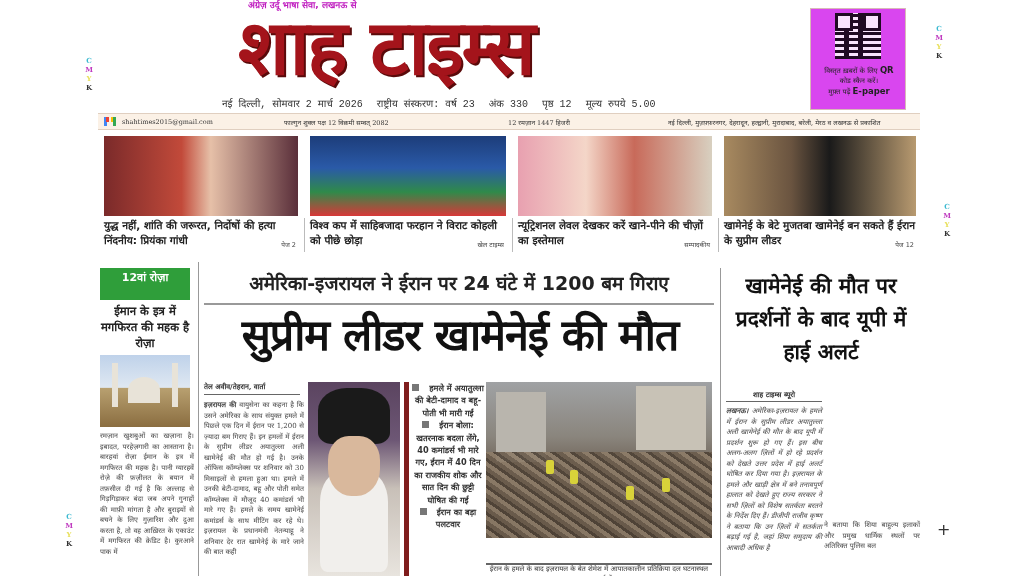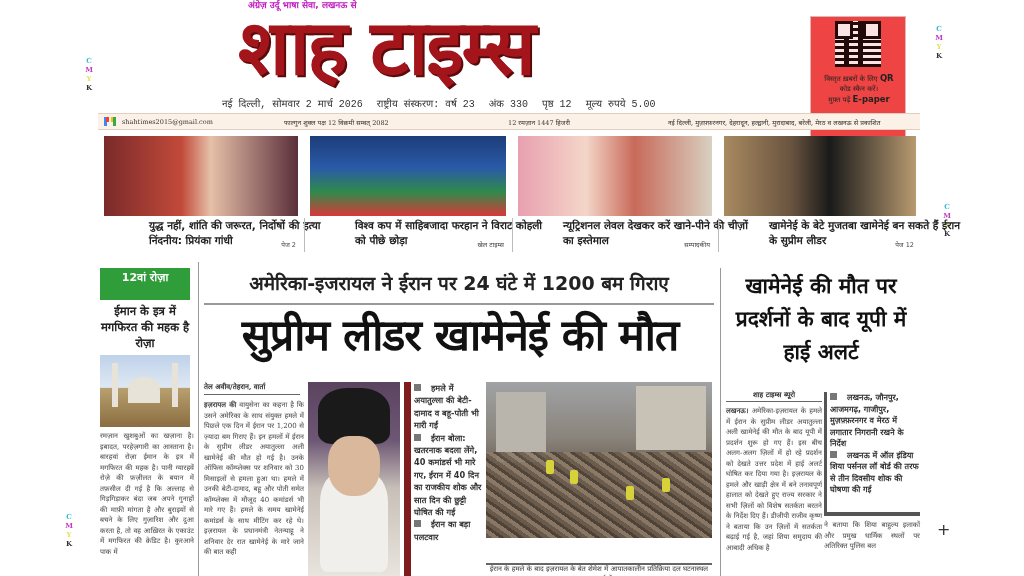--- a/index.html
+++ b/index.html
@@ -16,21 +16,21 @@
   .weather { position: absolute; left: 20px; top: 0; width: 100px; height: 110px; }
   .thermo { position: absolute; left: 28px; top: 0; width: 24px; height: 68px; }
   .thermo .tube { position: absolute; left: 7px; top: 0; width: 10px; height: 52px; background: #d61a1a; border: 2px solid #5a0a0a; border-radius: 5px 5px 0 0; }
   .thermo .bulb { position: absolute; left: 0; top: 44px; width: 24px; height: 24px; background: #d61a1a; border: 2px solid #5a0a0a; border-radius: 50%; }
   .sun { position: absolute; left: 54px; top: 2px; width: 22px; height: 22px; background: #f5a623; border-radius: 50%; box-shadow: 0 0 0 3px #fbd34a; }
   .temp-line { position: absolute; left: 12px; font-family: "DejaVu Serif", serif; font-size: 8.5px; font-weight: bold; color: #222; white-space: nowrap; }
   .tagline { position: absolute; left: 150px; top: -2px; font-size: 9px; font-weight: bold; color: #c020c0; white-space: nowrap; }
   .logo { position: absolute; left: 140px; top: 6px; width: 540px; height: 84px; font-family: "DejaVu Serif", serif; font-weight: bold; font-size: 76px; line-height: 84px; color: #a4141b; text-shadow: 2px 2px 0 #5a0a0a; letter-spacing: -2px; white-space: nowrap; }
   .dateline { position: absolute; left: 124px; top: 96px; font-family: Liberation Mono, monospace; font-size: 10px; color: #333; white-space: nowrap; }
   .dateline span { margin-right: 8px; }
-  .qr-box { position: absolute; left: 712px; top: 8px; width: 96px; height: 122px; border: 1px solid #d8b8b8; background: #ef4444; margin-top: 8px; }
+  .qr-box { position: absolute; left: 712px; top: 8px; width: 96px; height: 102px; border: 1px solid #d8b8b8; background: #d946ef; }
   .qr { position: absolute; left: 24px; top: 4px; width: 46px; height: 46px; background:
       linear-gradient(90deg, transparent 0 20%, #000 20% 30%, transparent 30% 50%, #000 50% 60%, transparent 60% 100%),
       repeating-linear-gradient(0deg, #000 0 3px, #fff 3px 6px); opacity: .85; }
   .qr::before, .qr::after { content: ""; position: absolute; width: 12px; height: 12px; border: 3px solid #000; background: #fff; }
   .qr::before { left: 0; top: 0; } .qr::after { right: 0; top: 0; }
   .qr-text { position: absolute; left: 2px; top: 56px; width: 92px; text-align: center; font-size: 7px; line-height: 10px; color: #222; }
   .qr-text b { font-size: 8.5px; }
 
   
   .infostrip { position: absolute; left: 0; top: 113px; width: 822px; height: 17px; background: #fbf1e6; border-top: 1px solid #e0cfc0; border-bottom: 1px solid #e0cfc0; font-family: "DejaVu Serif", serif; font-size: 6.5px; color: #333; }
@@ -40,21 +40,21 @@
   .gm .v { position: absolute; left: 2px; top: 0; width: 8px; height: 5px; border-left: 3px solid #ea4335; border-right: 3px solid #fbbc05; transform: skewX(0); }
   .infostrip .email { position: absolute; left: 24px; top: 4px; }
   .infostrip .vikram { position: absolute; left: 186px; top: 4px; }
   .infostrip .hijri { position: absolute; left: 410px; top: 4px; }
   .infostrip .editions { position: absolute; left: 570px; top: 4px; }
 
   
   .teasers { position: absolute; left: 0; top: 136px; width: 822px; height: 118px; }
   .teaser { position: absolute; top: 0; height: 118px; }
   .teaser .img { position: absolute; left: 0; top: 0; width: 100%; height: 80px; }
-  .teaser .t { position: absolute; left: 0; top: 82px; width: 100%; font-size: 10.5px; line-height: 15px; font-weight: bold; color: #222; margin-left: 45px; }
+  .teaser .t { position: absolute; left: 0; top: 82px; width: 100%; font-size: 10.5px; line-height: 15px; font-weight: bold; color: #222; }
   .teaser .pg { position: absolute; right: 2px; top: 104px; font-size: 6.5px; color: #444; }
   .tsep { position: absolute; top: 82px; width: 1px; height: 34px; background: #bbb; }
 
   
   .sidebar-left { position: absolute; left: 2px; top: 268px; width: 94px; height: 308px; }
   .roza-tag { width: 90px; height: 32px; background: #2f9e3a; color: #fff; text-align: center; font-size: 11px; font-weight: bold; line-height: 20px; }
   .roza-head { width: 90px; text-align: center; font-size: 11.5px; font-weight: bold; line-height: 16px; color: #222; margin-top: 3px; }
   .mosque { width: 90px; height: 72px; margin-top: 4px; background: linear-gradient(180deg, #bfd2ea 0%, #dfe8f2 45%, #b8a070 46%, #8a6d40 100%); position: relative; }
   .mosque .dome { position: absolute; left: 28px; top: 22px; width: 32px; height: 26px; background: #e8e3d8; border-radius: 50% 50% 0 0; }
   .mosque .min1 { position: absolute; left: 12px; top: 8px; width: 6px; height: 44px; background: #e8e3d8; }
@@ -68,35 +68,35 @@
 
   .byline { position: absolute; left: 106px; top: 382px; width: 100px; font-family: "DejaVu Serif", serif; font-size: 7px; font-weight: bold; color: #333; }
   .byline-rule { position: absolute; left: 106px; top: 394px; width: 96px; height: 1px; background: #666; }
   .lead-text { position: absolute; left: 106px; top: 400px; width: 100px; }
 
   .portrait { position: absolute; left: 210px; top: 382px; width: 92px; height: 194px; background: linear-gradient(180deg, #5b4460 0%, #6d5775 30%, #c8c0b8 55%, #e8e4de 100%); overflow: hidden; }
   .portrait .turban { position: absolute; left: 10px; top: 6px; width: 72px; height: 56px; background: #1a1a1a; border-radius: 40% 40% 20% 20%; }
   .portrait .face { position: absolute; left: 20px; top: 54px; width: 52px; height: 60px; background: #d9b89c; border-radius: 40% 40% 45% 45%; }
   .portrait .beard { position: absolute; left: 12px; top: 90px; width: 68px; height: 100px; background: #f1efec; border-radius: 30% 30% 10% 10%; }
 
-  .highlights { position: absolute; left: 306px; top: 382px; width: 80px; height: 194px; border-left: 7px solid #7f1d1d; padding-left: 3px; }
+  .highlights { position: absolute; left: 306px; top: 382px; width: 80px; height: 194px; border-left: 5px solid #7f1d1d; padding-left: 3px; text-align: center; }
   .hl { font-size: 8.2px; line-height: 12.4px; font-weight: bold; color: #333; }
   .hl .sq { display: inline-block; width: 7px; height: 7px; background: #777; margin-right: 10px; }
 
   .scene { position: absolute; left: 388px; top: 382px; width: 226px; height: 156px; background: linear-gradient(180deg, #a0a2a4 0%, #8a857d 35%, #6e6256 55%, #4a3e34 100%); overflow: hidden; }
   .scene .bld { position: absolute; background: #b9b5ad; }
   .scene .debris { position: absolute; left: 0; top: 70px; width: 226px; height: 86px; background: repeating-linear-gradient(35deg, #6b5c4c 0 4px, #8d7c68 4px 8px, #4e4236 8px 11px); opacity: .9; }
   .scene .vest { position: absolute; width: 8px; height: 14px; background: #d8d23a; border-radius: 2px; }
   .scene-cap { position: absolute; left: 388px; top: 564px; width: 226px; text-align: center; font-family: "DejaVu Serif", serif; font-size: 7px; line-height: 10px; color: #333; }
   .scene-rule { position: absolute; left: 388px; top: 563px; width: 226px; height: 2px; background: #666; }
 
   .right-head { position: absolute; left: 628px; top: 270px; width: 190px; text-align: center; font-size: 21px; line-height: 33px; font-weight: bold; color: #111; }
   .right-byline { position: absolute; left: 628px; top: 390px; width: 96px; font-family: "DejaVu Serif", serif; font-size: 7px; font-weight: bold; color: #333; text-align: center; }
   .right-byline-rule { position: absolute; left: 628px; top: 401px; width: 96px; height: 1px; background: #666; }
-  .right-text { position: absolute; left: 628px; top: 406px; width: 96px; }
+  .right-text { position: absolute; left: 628px; top: 406px; width: 96px; font-style: italic; }
   .right-hl { position: absolute; left: 726px; top: 392px; width: 96px; height: 124px; border-left: 3px solid #555; border-bottom: 4px solid #555; padding-left: 3px; }
   .right-hl .hl { font-size: 8px; line-height: 11.5px; }
   .right-text2 { position: absolute; left: 726px; top: 520px; width: 96px; }
 
   .plus { position: absolute; left: 937px; top: 520px; font-size: 16px; color: #333; }
 </style>
 </head>
 <body>
 
 <div class="cmyk" style="left:84px; top:56px;">
@@ -228,18 +228,14 @@
   </div>
   <div class="scene-cap">ईरान के हमले के बाद इज़रायल के बेत शेमेश में आपातकालीन प्रतिक्रिया दल घटनास्थल पर राहत कार्य में जुटा।</div>
   <div class="scene-rule"></div>
 
   <div class="vsep" style="left:622px; top:268px; height:308px;"></div>
 
   <div class="right-head">खामेनेई की मौत पर प्रदर्शनों के बाद यूपी में हाई अलर्ट</div>
   <div class="right-byline">शाह टाइम्स ब्यूरो</div>
   <div class="right-byline-rule"></div>
   <div class="right-text body-text"><b>लखनऊ।</b><span> अमेरिका-इज़रायल के हमले में ईरान के सुप्रीम लीडर अयातुल्ला अली खामेनेई की मौत के बाद यूपी में प्रदर्शन शुरू हो गए हैं। इस बीच अलग-अलग ज़िलों में हो रहे प्रदर्शन को देखते उत्तर प्रदेश में हाई अलर्ट घोषित कर दिया गया है। इज़रायल के हमले और खाड़ी क्षेत्र में बने तनावपूर्ण हालात को देखते हुए राज्य सरकार ने सभी ज़िलों को विशेष सतर्कता बरतने के निर्देश दिए हैं। डीजीपी राजीव कृष्ण ने बताया कि उन ज़िलों में सतर्कता बढ़ाई गई है, जहां शिया समुदाय की आबादी अधिक है</span></div>
-  <div class="right-hl">
-    <div class="hl"><span class="sq"></span><span>लखनऊ, जौनपुर, आजमगढ़, गाजीपुर, मुज़फ़्फ़रनगर व मेरठ में लगातार निगरानी रखने के निर्देश</span></div>
-    <div class="hl"><span class="sq"></span><span>लखनऊ में ऑल इंडिया शिया पर्सनल लॉ बोर्ड की तरफ से तीन दिवसीय शोक की घोषणा की गई</span></div>
-  </div>
   <div class="right-text2 body-text">ने बताया कि शिया बाहुल्य इलाकों और प्रमुख धार्मिक स्थलों पर अतिरिक्त पुलिस बल</div>
 </div>
 
 </body></html>

